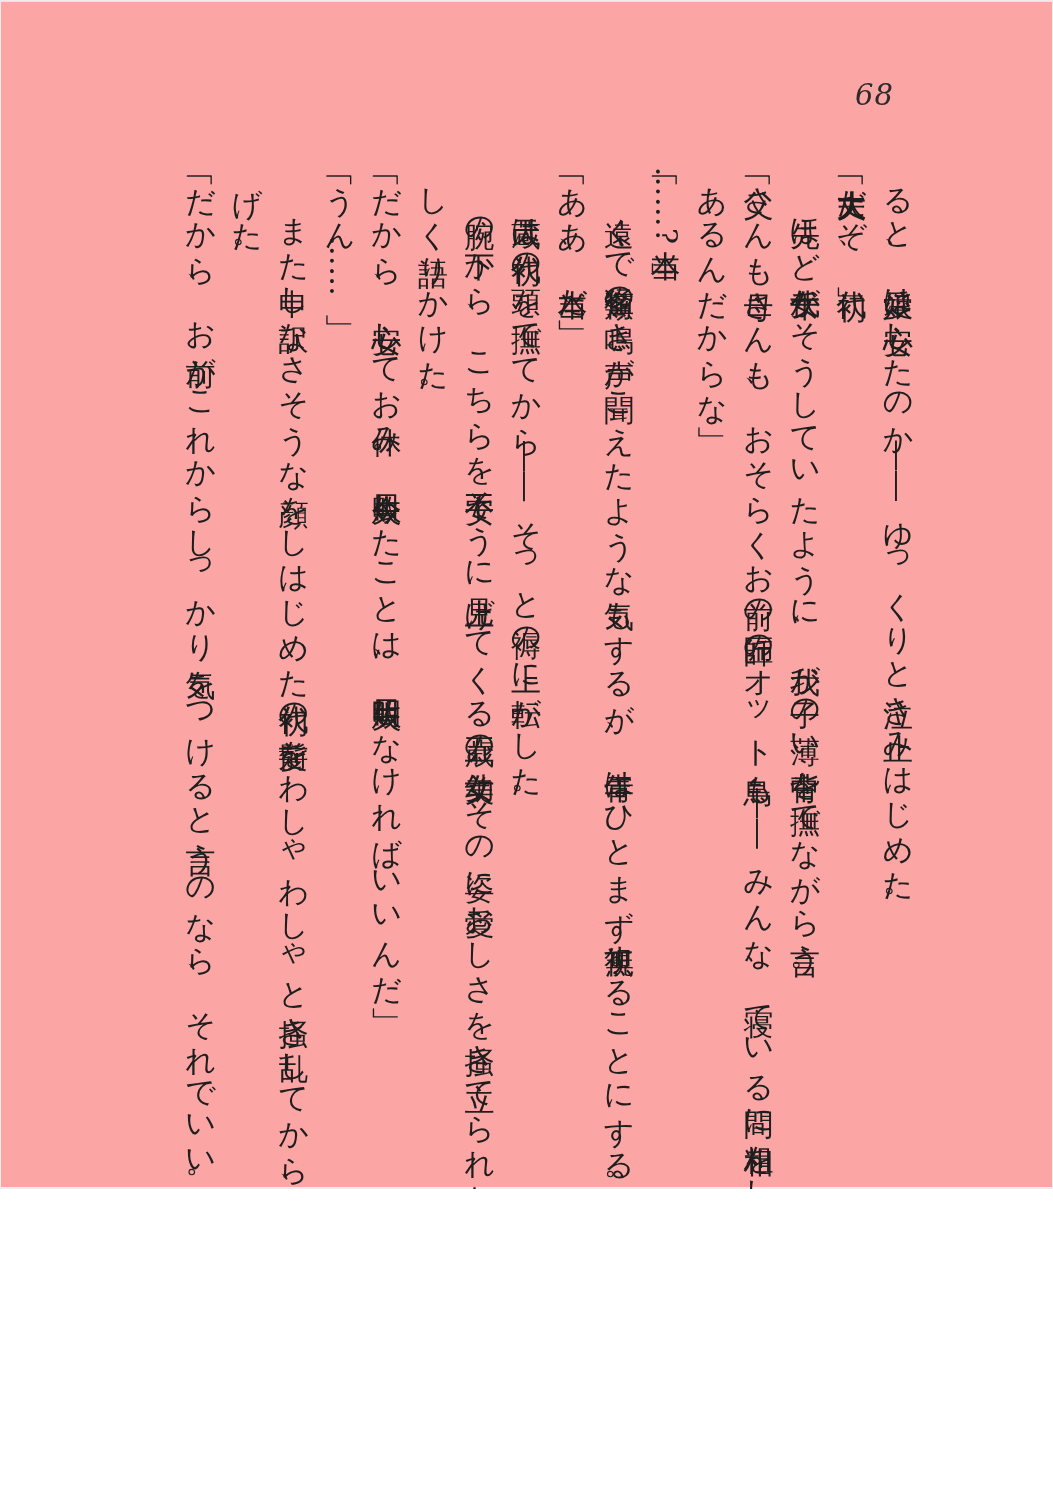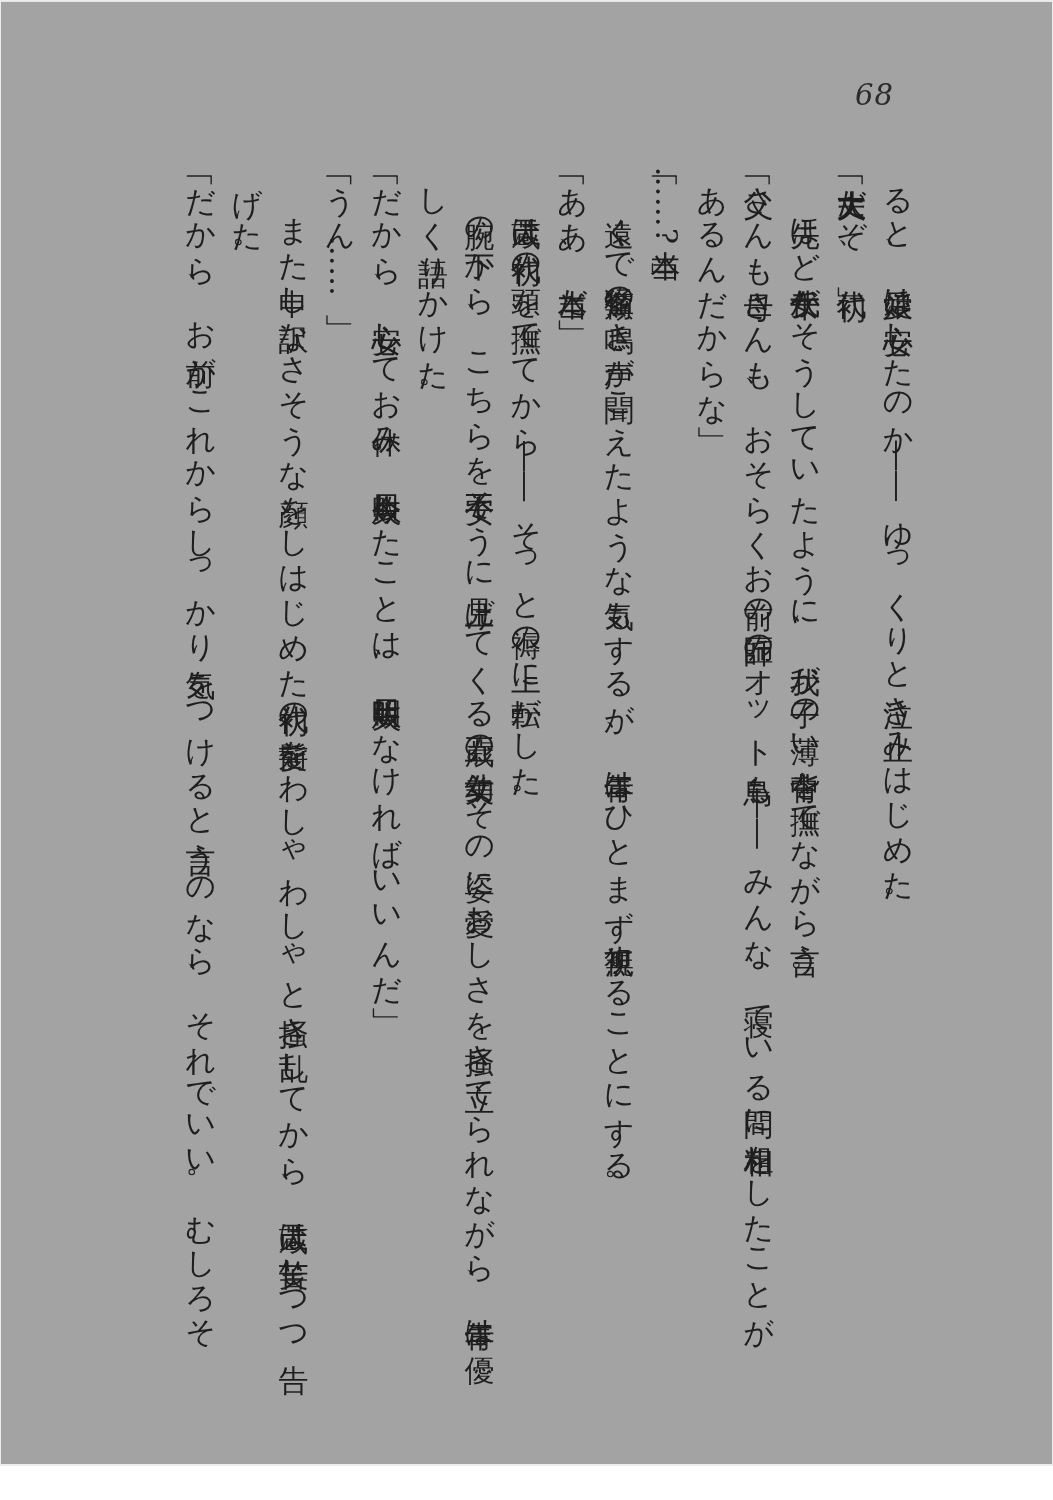--- a/index.html
+++ b/index.html
@@ -3,22 +3,22 @@
 <meta charset="utf-8">
 <style>
   html, body {
     margin: 0;
     padding: 0;
     background: #ffffff;
   }
   .page {
     position: relative;
     width: 1053px;
-    height: 1466px;
-    background: #a3a3a3;
+    height: 1189px;
+    background: #fca5a5;
     overflow: hidden;
     box-shadow: inset 0 0 0 1px #ececec, inset 0 2px 0 #e6e6e6, inset 0 -2px 0 #efefef;
     font-family: "DejaVu Serif", "Liberation Serif", serif;
   }
   .page-number {
     position: absolute;
     top: 78px;
     left: 855px;
     font-size: 29px;
     font-style: italic;

